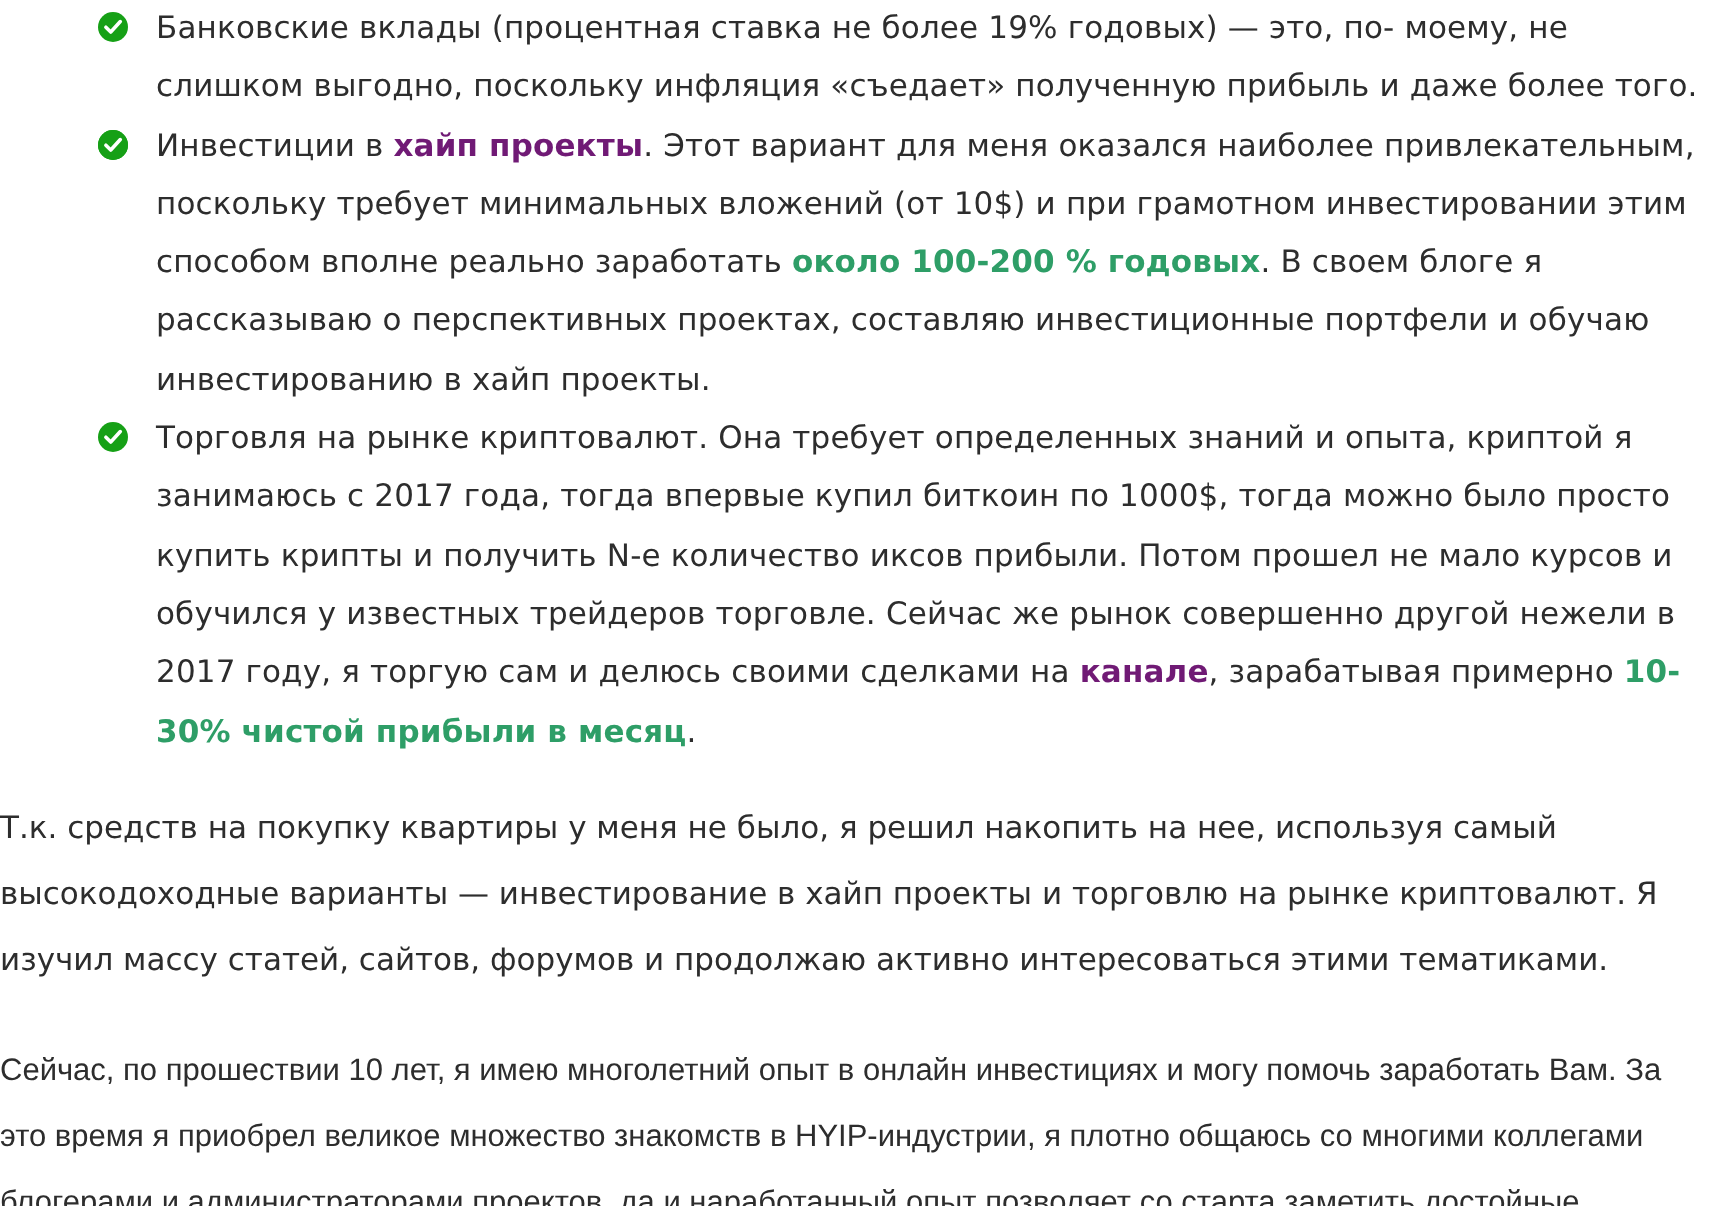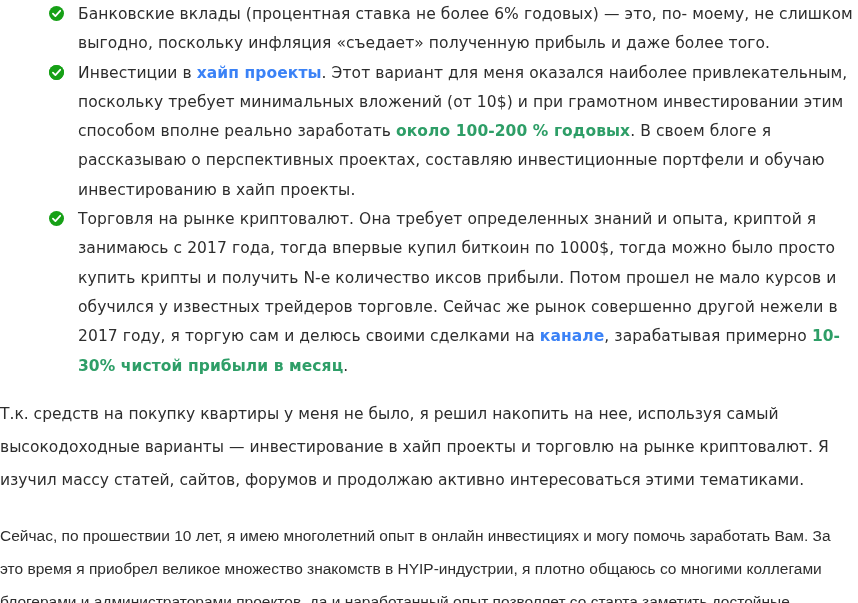--- a/index.html
+++ b/index.html
@@ -45,21 +45,21 @@
     display: block;
   }
   ul.check-list > li .check-icon svg {
     display: block;
     width: 15px;
     height: 15px;
   }
 
   
   .link {
-    color: #3b82f6;
+    color: #701a75;
     font-weight: bold;
     text-decoration: none;
   }
   .hl-green {
     color: #2e9e67;
     font-weight: bold;
     text-align: right;
   }
 
   
@@ -82,21 +82,21 @@
 <body>
 
 <div class="page">
 
   <ul class="check-list" id="check-list">
       <li><span class="check-icon">
           <svg viewBox="0 0 16 16">
             <circle cx="8" cy="8" r="8" fill="#16a016"></circle>
             <path d="M4.2 8.1 L6.8 10.7 L11.9 5.1" fill="none" stroke="#ffffff" stroke-width="1.9" stroke-linecap="round" stroke-linejoin="round"></path>
           </svg>
-        </span><span>Банковские вклады (процентная ставка не более 6% годовых) — это, по- моему, не слишком выгодно, поскольку инфляция «съедает» полученную прибыль и даже более того.</span></li>
+        </span><span>Банковские вклады (процентная ставка не более 19% годовых) — это, по- моему, не слишком выгодно, поскольку инфляция «съедает» полученную прибыль и даже более того.</span></li>
       <li><span class="check-icon">
           <svg viewBox="0 0 16 16">
             <circle cx="8" cy="8" r="8" fill="#16a016"></circle>
             <path d="M4.2 8.1 L6.8 10.7 L11.9 5.1" fill="none" stroke="#ffffff" stroke-width="1.9" stroke-linecap="round" stroke-linejoin="round"></path>
           </svg>
         </span></li>
       <li><span class="check-icon">
           <svg viewBox="0 0 16 16">
             <circle cx="8" cy="8" r="8" fill="#16a016"></circle>
             <path d="M4.2 8.1 L6.8 10.7 L11.9 5.1" fill="none" stroke="#ffffff" stroke-width="1.9" stroke-linecap="round" stroke-linejoin="round"></path>

